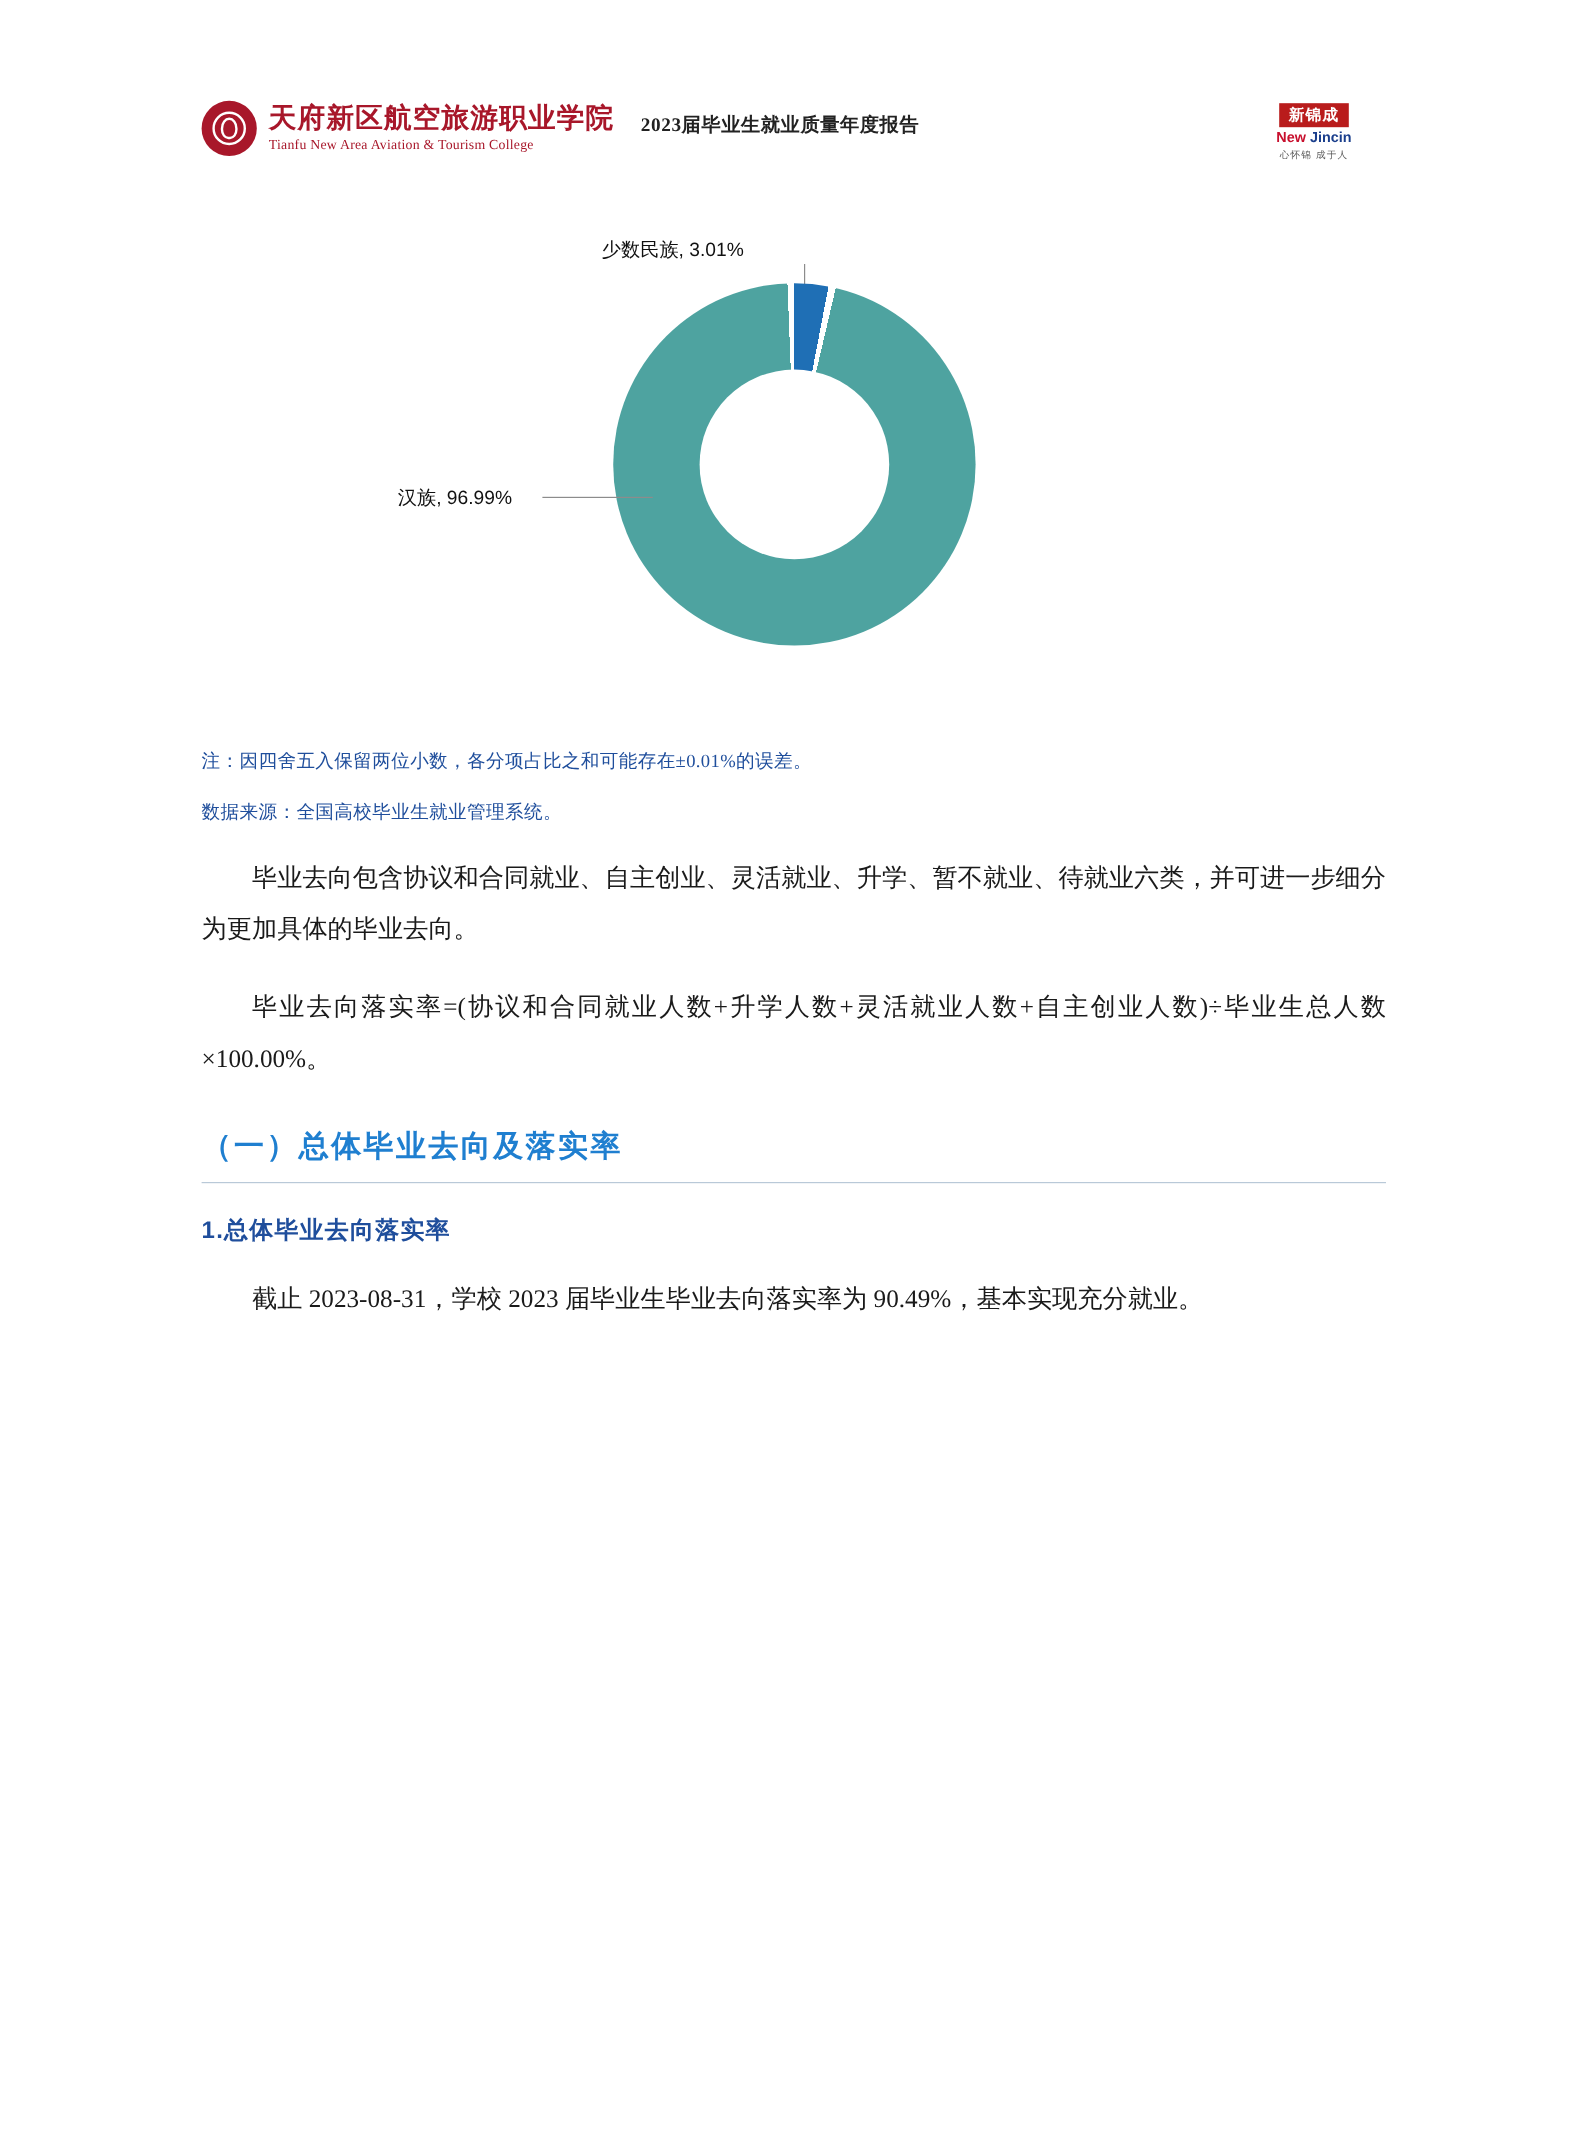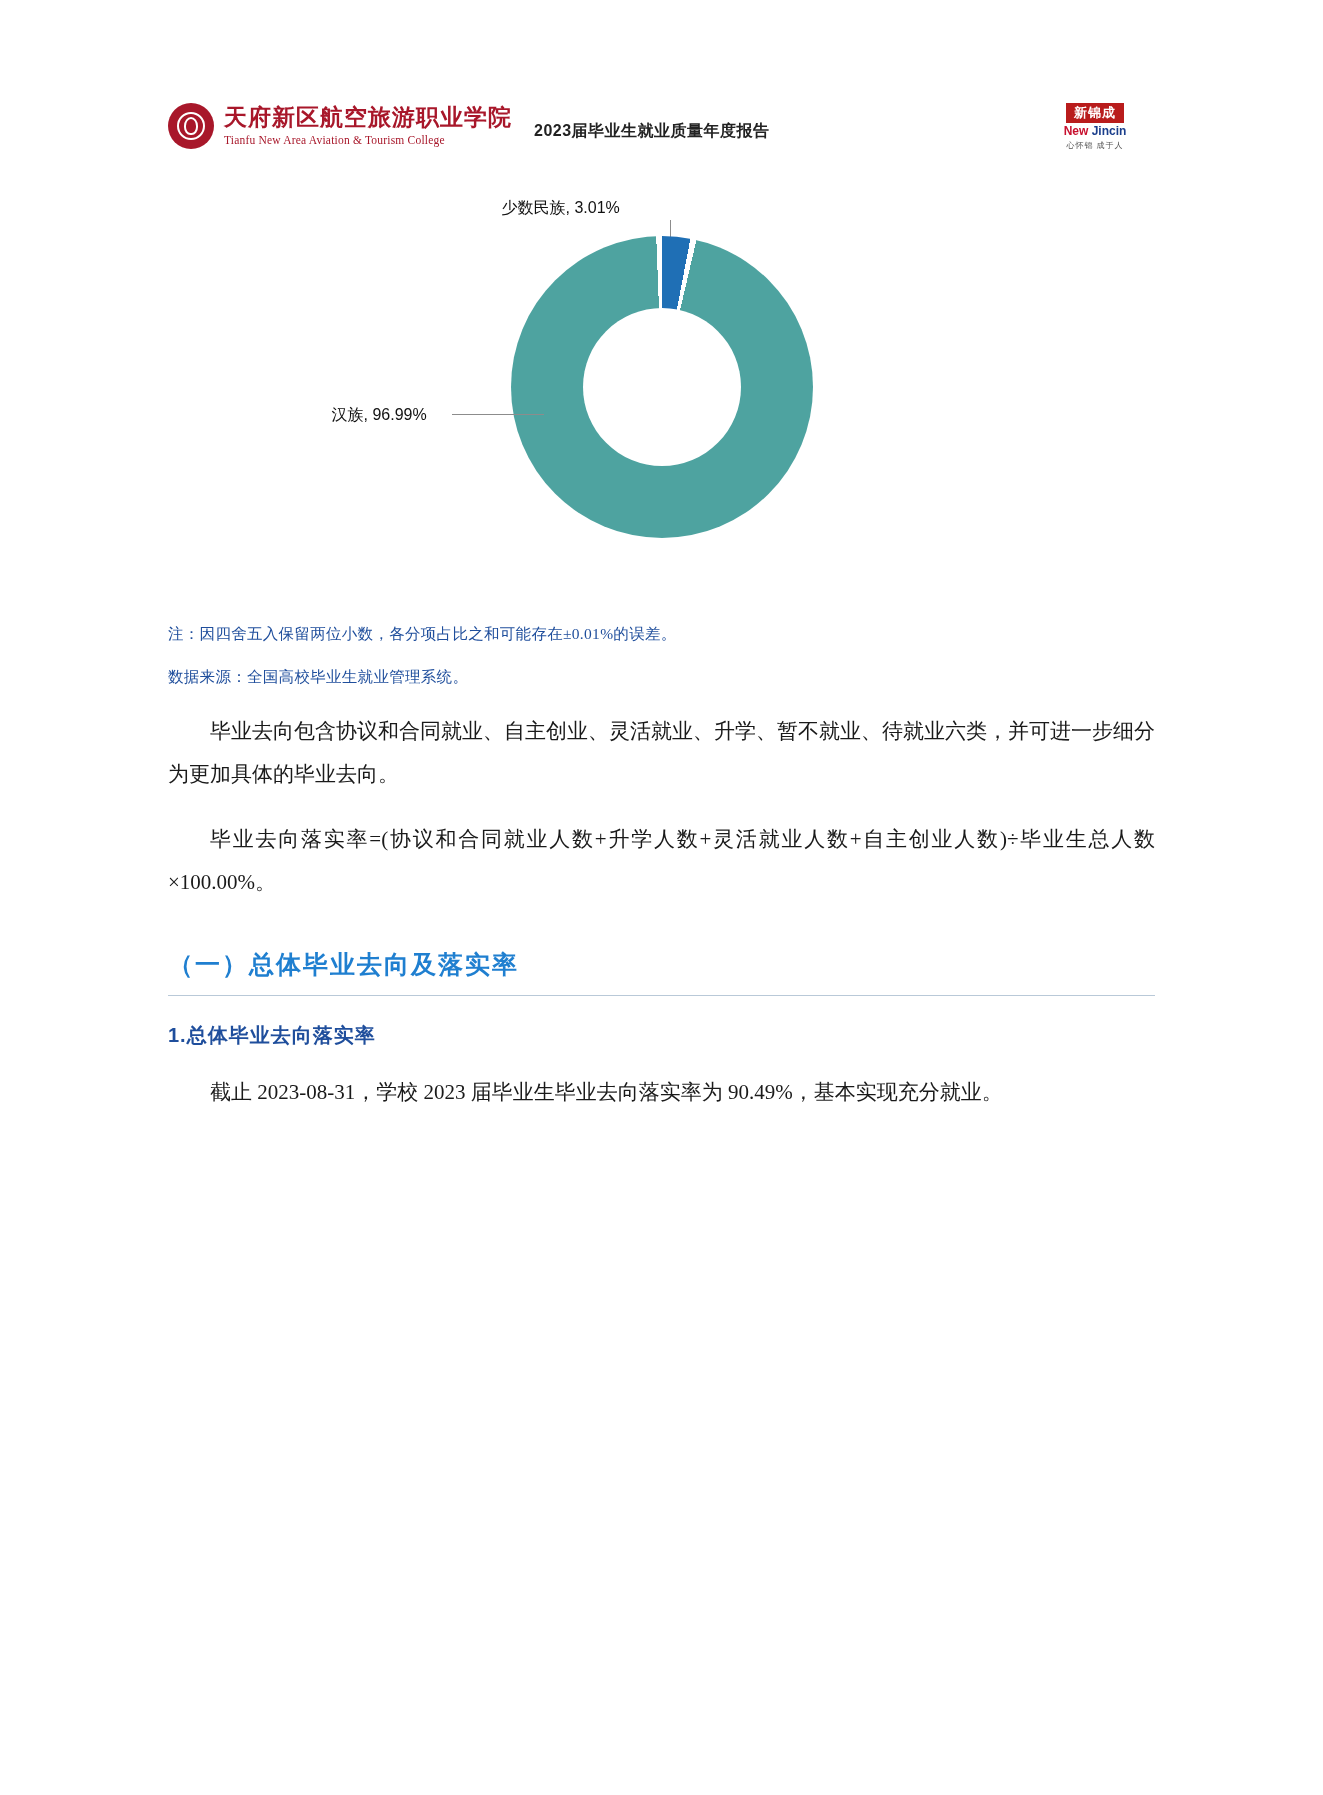--- a/index.html
+++ b/index.html
@@ -21,21 +21,21 @@
     box-sizing: border-box;
     padding: 0 168px;
   }
 
   
   .header {
     position: relative;
     height: 86px;
     margin-top: 82px;
     display: flex;
-    align-items: center;
+    align-items: flex-start;
   }
   .logo-left {
     display: flex;
     align-items: center;
     gap: 10px;
     width: 330px;
   }
   .logo-seal {
     width: 46px;
     height: 46px;
@@ -79,21 +79,21 @@
     color: #a8172a;
     letter-spacing: 0.2px;
     white-space: nowrap;
     margin-top: 1px;
   }
   .header-title {
     flex: 1;
     text-align: left;
     padding-left: 36px;
     padding-top: 12px;
-    font-family: Liberation Sans, sans-serif;
+    font-family: Liberation Serif, serif;
     font-size: 16px;
     font-weight: bold;
     color: #222222;
     letter-spacing: 0.5px;
   }
   .logo-right {
     width: 120px;
     text-align: center;
     padding-top: 4px;
   }
@@ -234,21 +234,21 @@
     color: #1a1a1a;
     text-indent: 2em;
     margin: 22px 0 0 0;
     text-align: justify;
   }
   .h2 {
     font-family: "Liberation Sans", sans-serif;
     font-size: 25px;
     font-weight: bold;
     color: #1f7fd0;
-    margin-top: 44px;
+    margin-top: 34px;
     letter-spacing: 2px;
   }
   .rule {
     height: 1px;
     background: #b9c9d8;
     margin-top: 14px;
   }
   .h3 {
     font-family: "Liberation Sans", sans-serif;
     font-size: 20px;

